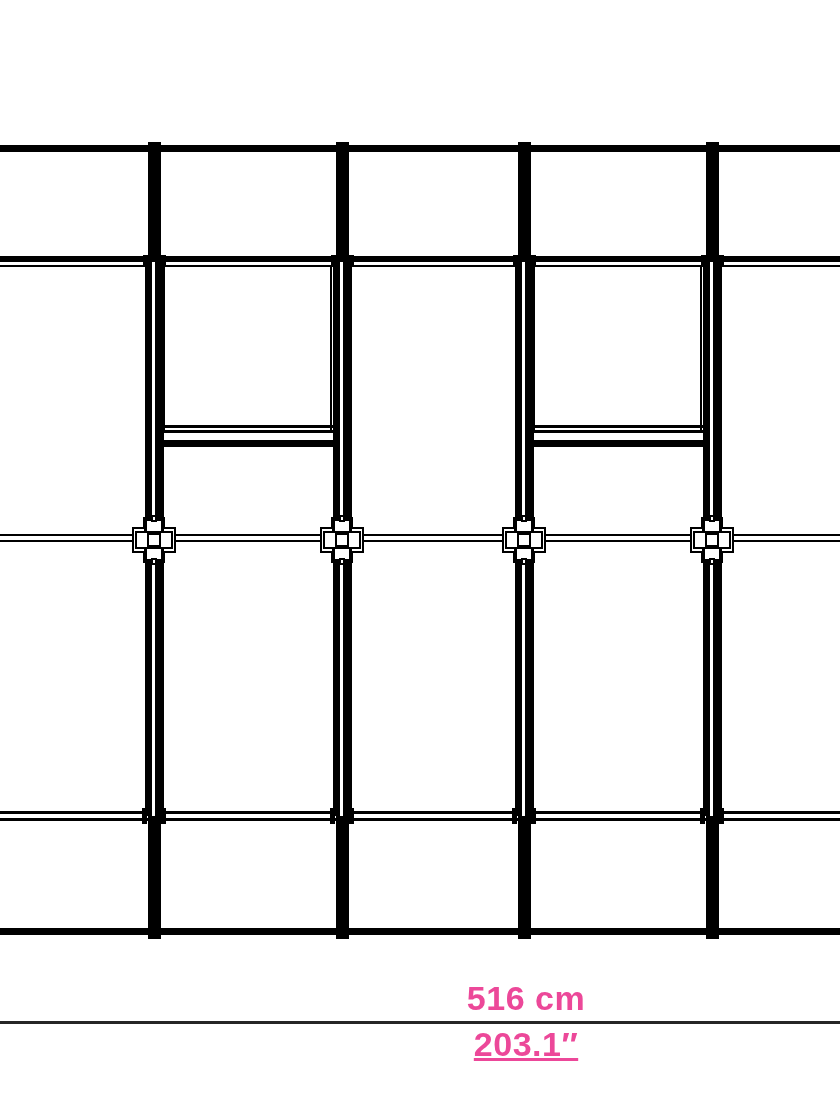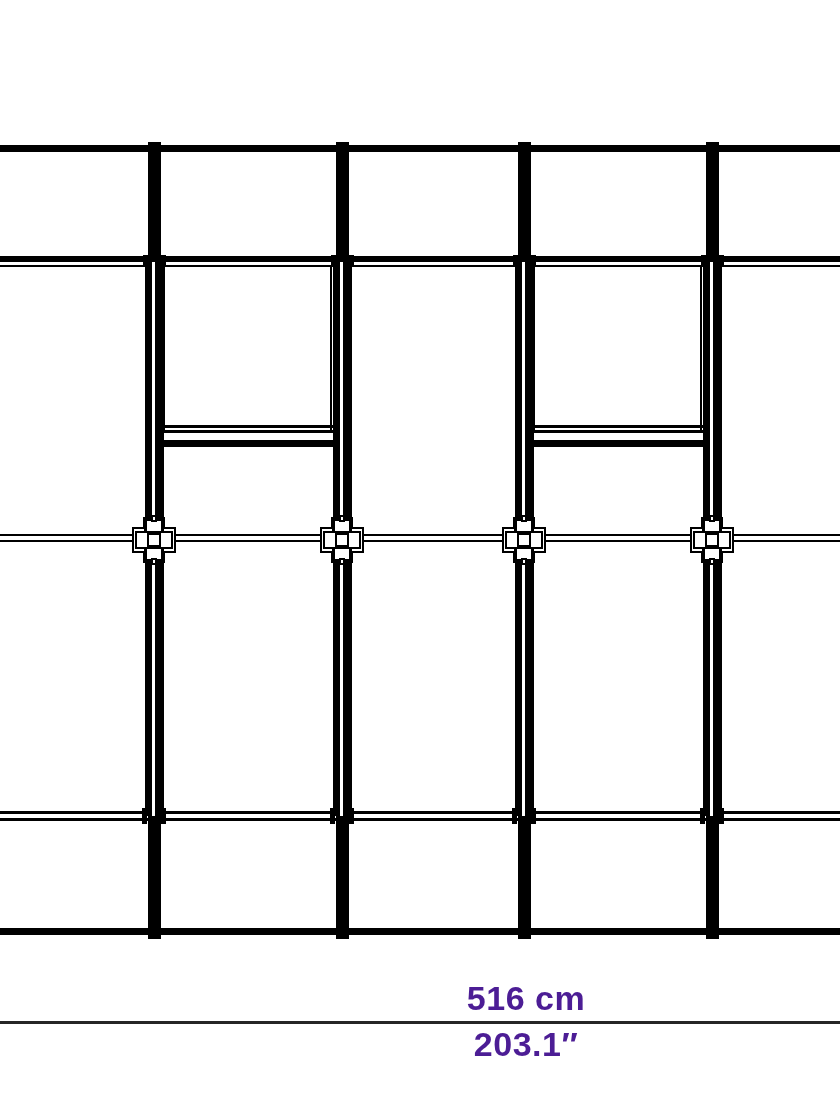--- a/index.html
+++ b/index.html
@@ -20,21 +20,21 @@
   .cn-block-l  { left:0;   top:10px;   width:14px; height:26px; }
   .cn-block-r  { right:0;  top:10px;   width:14px; height:26px; }
   .cn-varm     { left:13px; top:2px;   width:18px; height:42px; }
   .cn-harm     { left:3px;  top:14px;  width:38px; height:18px; }
   .cn-center   { left:15px; top:16px;  width:14px; height:14px; }
   .cn-stub-t   { left:19px; top:-2px;  width:6px;  height:7px;  background:#000; border:none; }
   .cn-stub-b   { left:19px; bottom:-2px; width:6px; height:7px; background:#000; border:none; }
 
   .dim-label {
     position:absolute; left:526px; transform:translateX(-50%);
-    font-size:34px; font-weight:600; color:#4c1d95; letter-spacing:0.5px;
+    font-size:34px; font-weight:600; color:#ec4899; letter-spacing:0.5px;
     white-space:nowrap; line-height:1;
   }
   .z1{z-index:1}.z2{z-index:2}.z3{z-index:3}
 </style>
 </head>
 <body>
 
 <div class="stage">
 
   <div class="hline z1" style="top:145px; height:6.5px;"></div>
@@ -134,15 +134,15 @@
     <div class="cn-block-r"></div>
     <div class="cn-varm"></div>
     <div class="cn-harm"></div>
     <div class="cn-center"></div>
     <div class="cn-stub-t"></div>
     <div class="cn-stub-b"></div>
   </div>
 
   <div class="dim-label" style="top:981px;">516 cm</div>
   <div class="hline" style="top:1021px; height:2.5px; background:#262626;"></div>
-  <div class="dim-label" style="top:1027px;">203.1″</div>
+  <div class="dim-label" style="top:1027px;text-decoration:underline;">203.1″</div>
 
 </div>
 
 </body></html>

